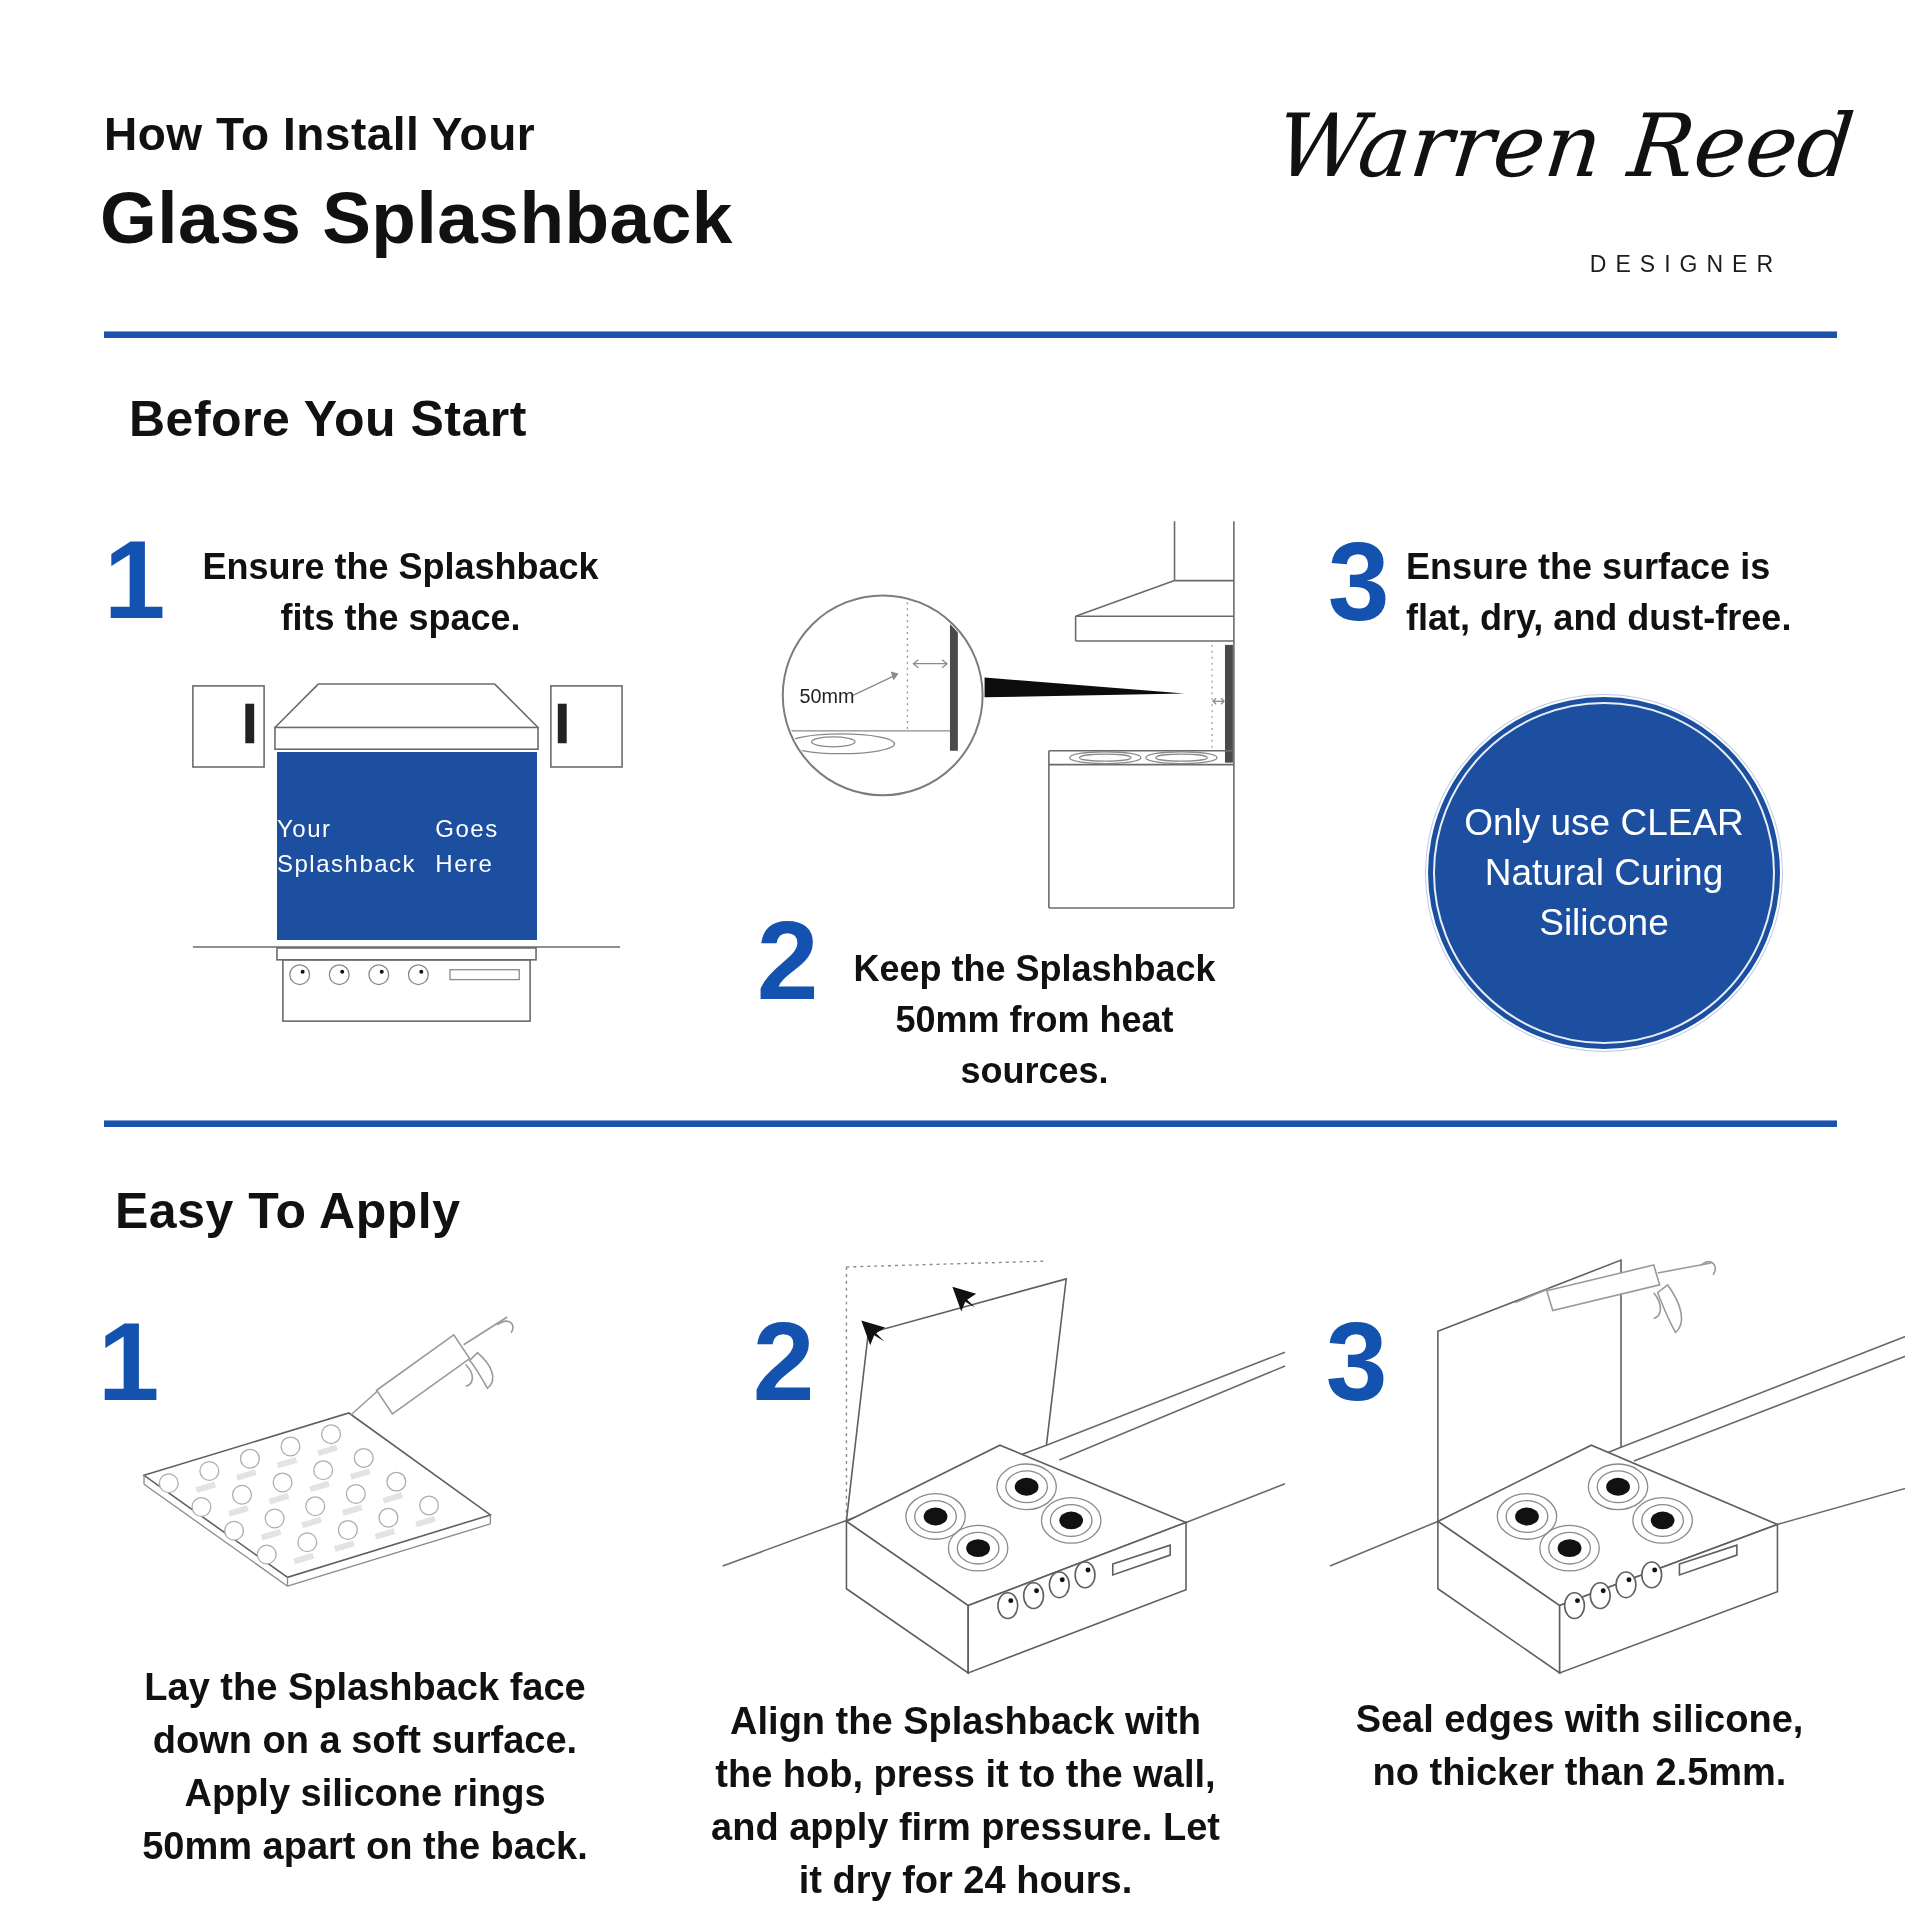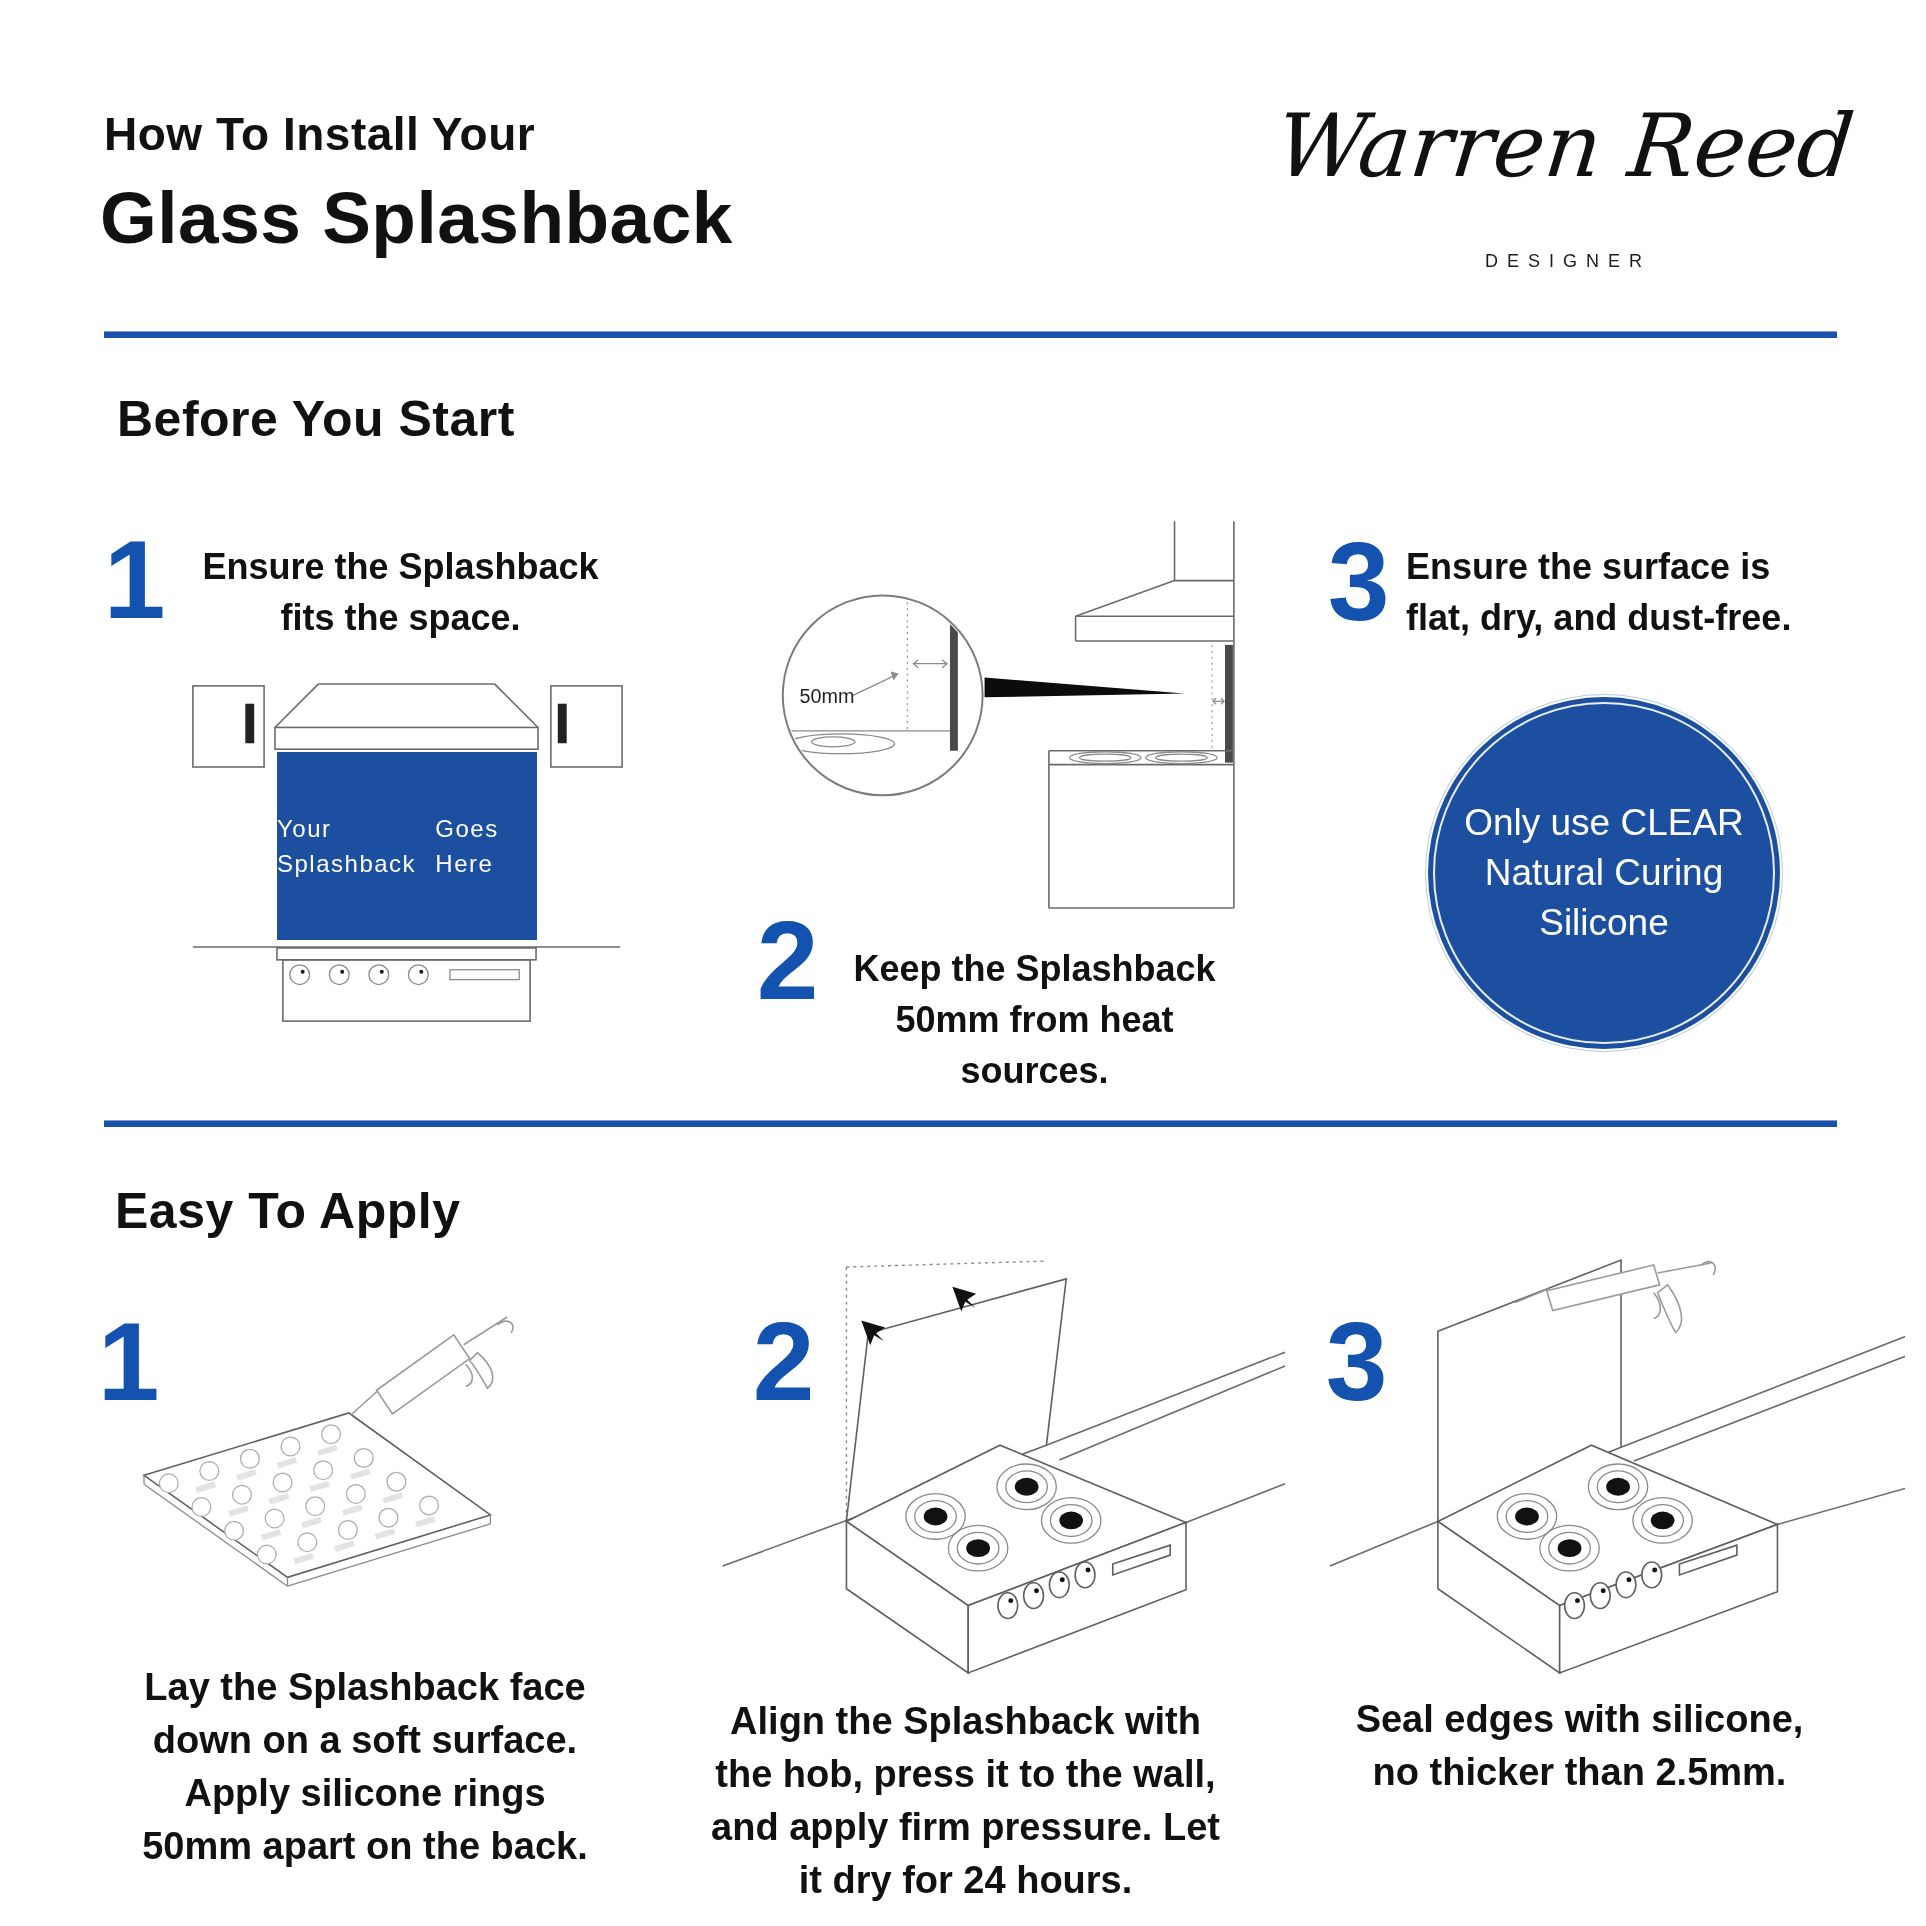--- a/index.html
+++ b/index.html
@@ -4,22 +4,22 @@
 <style>
   html,body{margin:0;padding:0;background:#fff;}
   .page{position:relative;width:1905px;height:1927px;background:#ffffff;overflow:hidden;
         font-family:"Liberation Sans", sans-serif;color:#111;}
   .abs{position:absolute;}
   .title1{left:104px;top:107px;font-size:46px;font-weight:bold;letter-spacing:0.5px;}
   .title2{left:100px;top:176px;font-size:73px;font-weight:bold;letter-spacing:0.5px;}
   .logo{left:1277px;top:77px;width:554px;text-align:center;}
   .logo-name{font-family:"DejaVu Serif", serif;font-style:italic;font-size:87px;line-height:1.6;
              white-space:nowrap;transform:skewX(-6deg);}
-  .logo-sub{position:absolute;left:1485px;top:251px;width:297px;text-align:left;
-            font-size:18px;letter-spacing:9px;color:#1c1c1c;}
+  .logo-sub{position:absolute;left:1485px;top:251px;width:297px;text-align:right;
+            font-size:23px;letter-spacing:9px;color:#1c1c1c;}
   .divider{left:104px;width:1733px;height:6px;background:#1a52ad;border-top:1px solid #7f9fd4;}
   .h2{font-size:50px;font-weight:bold;letter-spacing:0.5px;}
   .num{font-size:111px;font-weight:bold;color:#1352ae;line-height:1;}
   .steptext{font-weight:bold;text-align:center;}
   .steptext .ln{display:block;}
   .t37{font-size:36px;line-height:51px;}
   .t38{font-size:38px;line-height:53px;}
   .blue-rect{left:277px;top:752px;width:260px;height:188px;background:#1c4f9f;
              display:flex;flex-direction:row;align-items:center;justify-content:center;}
   .blue-rect .ln{color:#fff;font-size:24px;letter-spacing:1.5px;line-height:35px;font-weight:400;}
@@ -40,21 +40,21 @@
 <div class="page">
 
   <div class="abs title1">How To Install Your</div>
   <div class="abs title2">Glass Splashback</div>
   <div class="abs logo">
     <div class="logo-name">Warren Reed</div>
   </div>
   <div class="abs logo-sub">DESIGNER</div>
   <div class="abs divider" style="top:331px;"></div>
 
-  <div class="abs h2" style="left:117px;top:390px;">Before You Start</div>
+  <div class="abs h2" style="left:129px;top:390px;">Before You Start</div>
 
   <div class="abs num" style="left:95px;top:525px;width:79px;text-align:center;">1</div>
   <div class="abs steptext t37" style="left:153px;top:541px;width:495px;">
     <span class="ln">Ensure the Splashback</span>
     <span class="ln">fits the space.</span>
   </div>
 
   <svg class="abs" style="left:158px;top:678px;" width="495" height="356" viewBox="0 0 500 360">
     <g>
       <rect x="35" y="8" width="72" height="82" class="ink-line"></rect>

